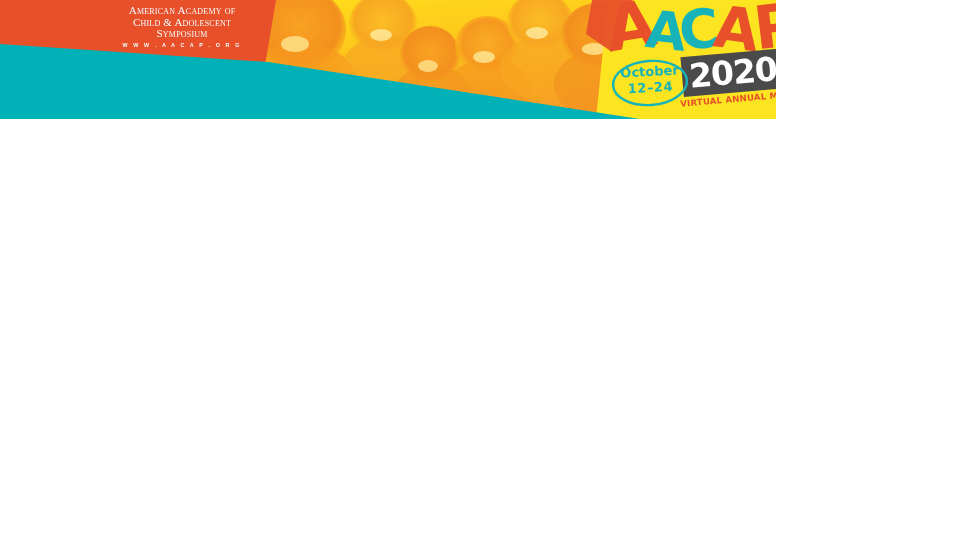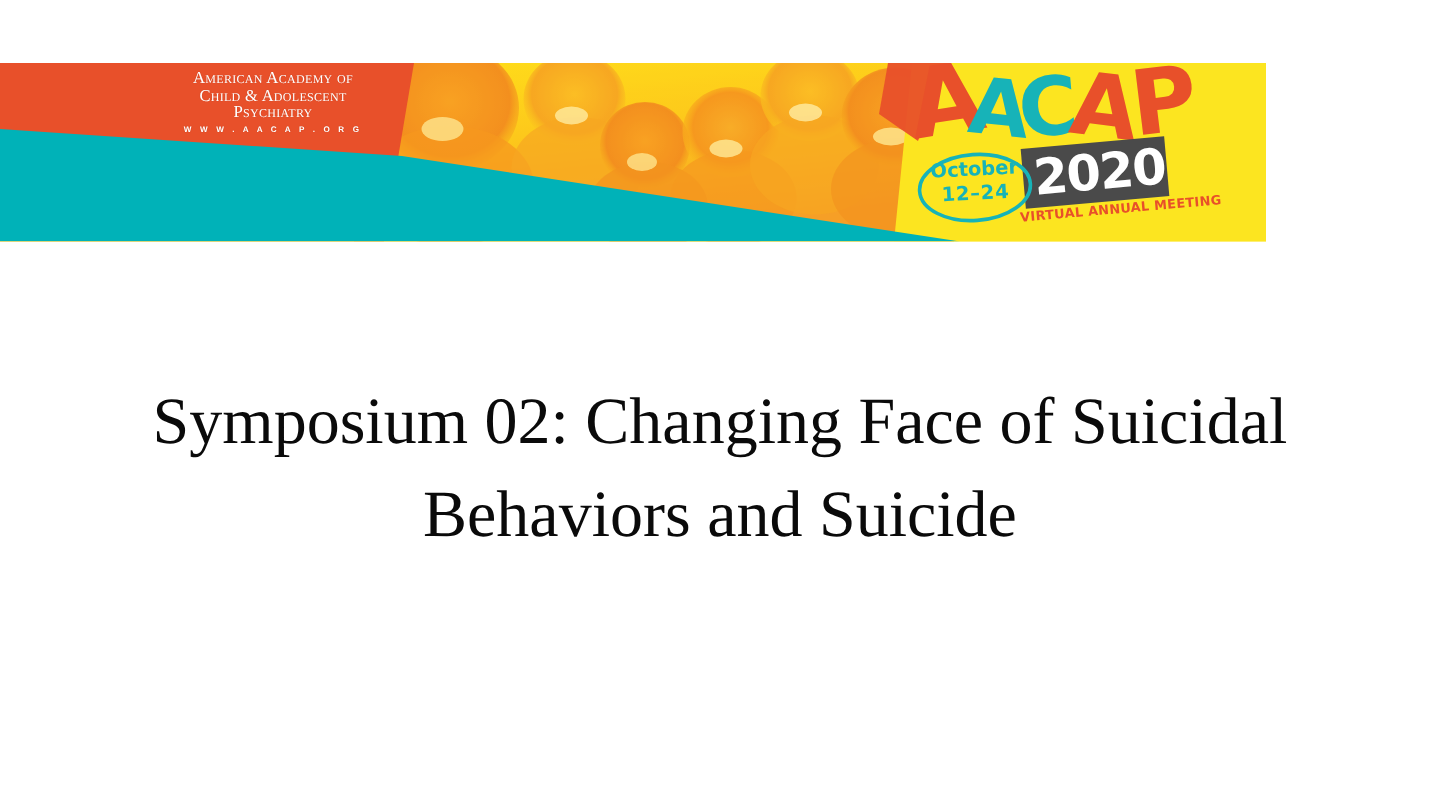--- a/index.html
+++ b/index.html
@@ -22,25 +22,24 @@
     width: 960px;
     height: 540px;
     background: #ffffff;
   }
 
   
   #banner {
     position: absolute;
     left: 0;
     top: 0;
-    width: 844px;
+    width: 776px;
     height: 119px;
     overflow: hidden;
     background: #FCE520;
-    margin-top: 42px;
   }
   #banner-svg {
     position: absolute;
     left: 0;
     top: 0;
     display: block;
   }
 
   
   #assoc-logo {
@@ -273,21 +272,21 @@
 
         <polygon points="592,0 632,0 612,52 586,34" fill="#E8502A" opacity="0.95"></polygon>
 
         <polygon points="0,44 268,62 640,119 0,119" fill="#00B2B8"></polygon>
       </g>
     </svg>
 
     <div id="assoc-logo">
       <span class="assoc-line l1">American Academy of</span>
       <span class="assoc-line l2">Child &amp; Adolescent</span>
-      <span class="assoc-line l3">Psychiatry</span>
+      <span class="assoc-line l3">Symposium</span>
       <span id="assoc-url">W W W . A A C A P . O R G</span>
     </div>
 
     <div id="meeting-logo">
 
       <span id="ltr-a1" class="aacap-letter" style="color: rgb(232, 80, 42);">A</span>
       <span id="ltr-a2" class="aacap-letter" style="color: rgb(23, 179, 184);">A</span>
       <span id="ltr-c" class="aacap-letter" style="color: rgb(23, 179, 184);">C</span>
       <span id="ltr-a3" class="aacap-letter" style="color: rgb(232, 80, 42);">A</span>
       <span id="ltr-p" class="aacap-letter" style="color: rgb(232, 80, 42);">P</span>
@@ -301,17 +300,14 @@
         <ellipse cx="40" cy="25" rx="37" ry="22" fill="none" stroke="#17B3B8" stroke-width="2.4" transform="rotate(-4 40 25)"></ellipse>
       </svg>
       <div id="date-text">
         <span>October</span>
         <span class="d2">12–24</span>
       </div>
 
     </div>
   </div>
 
-  <div id="title-block">
-    <h1 id="slide-title">Symposium 02: Changing Face of Suicidal Behaviors and Suicide</h1>
-  </div>
 
 </div>
 
 </body></html>

